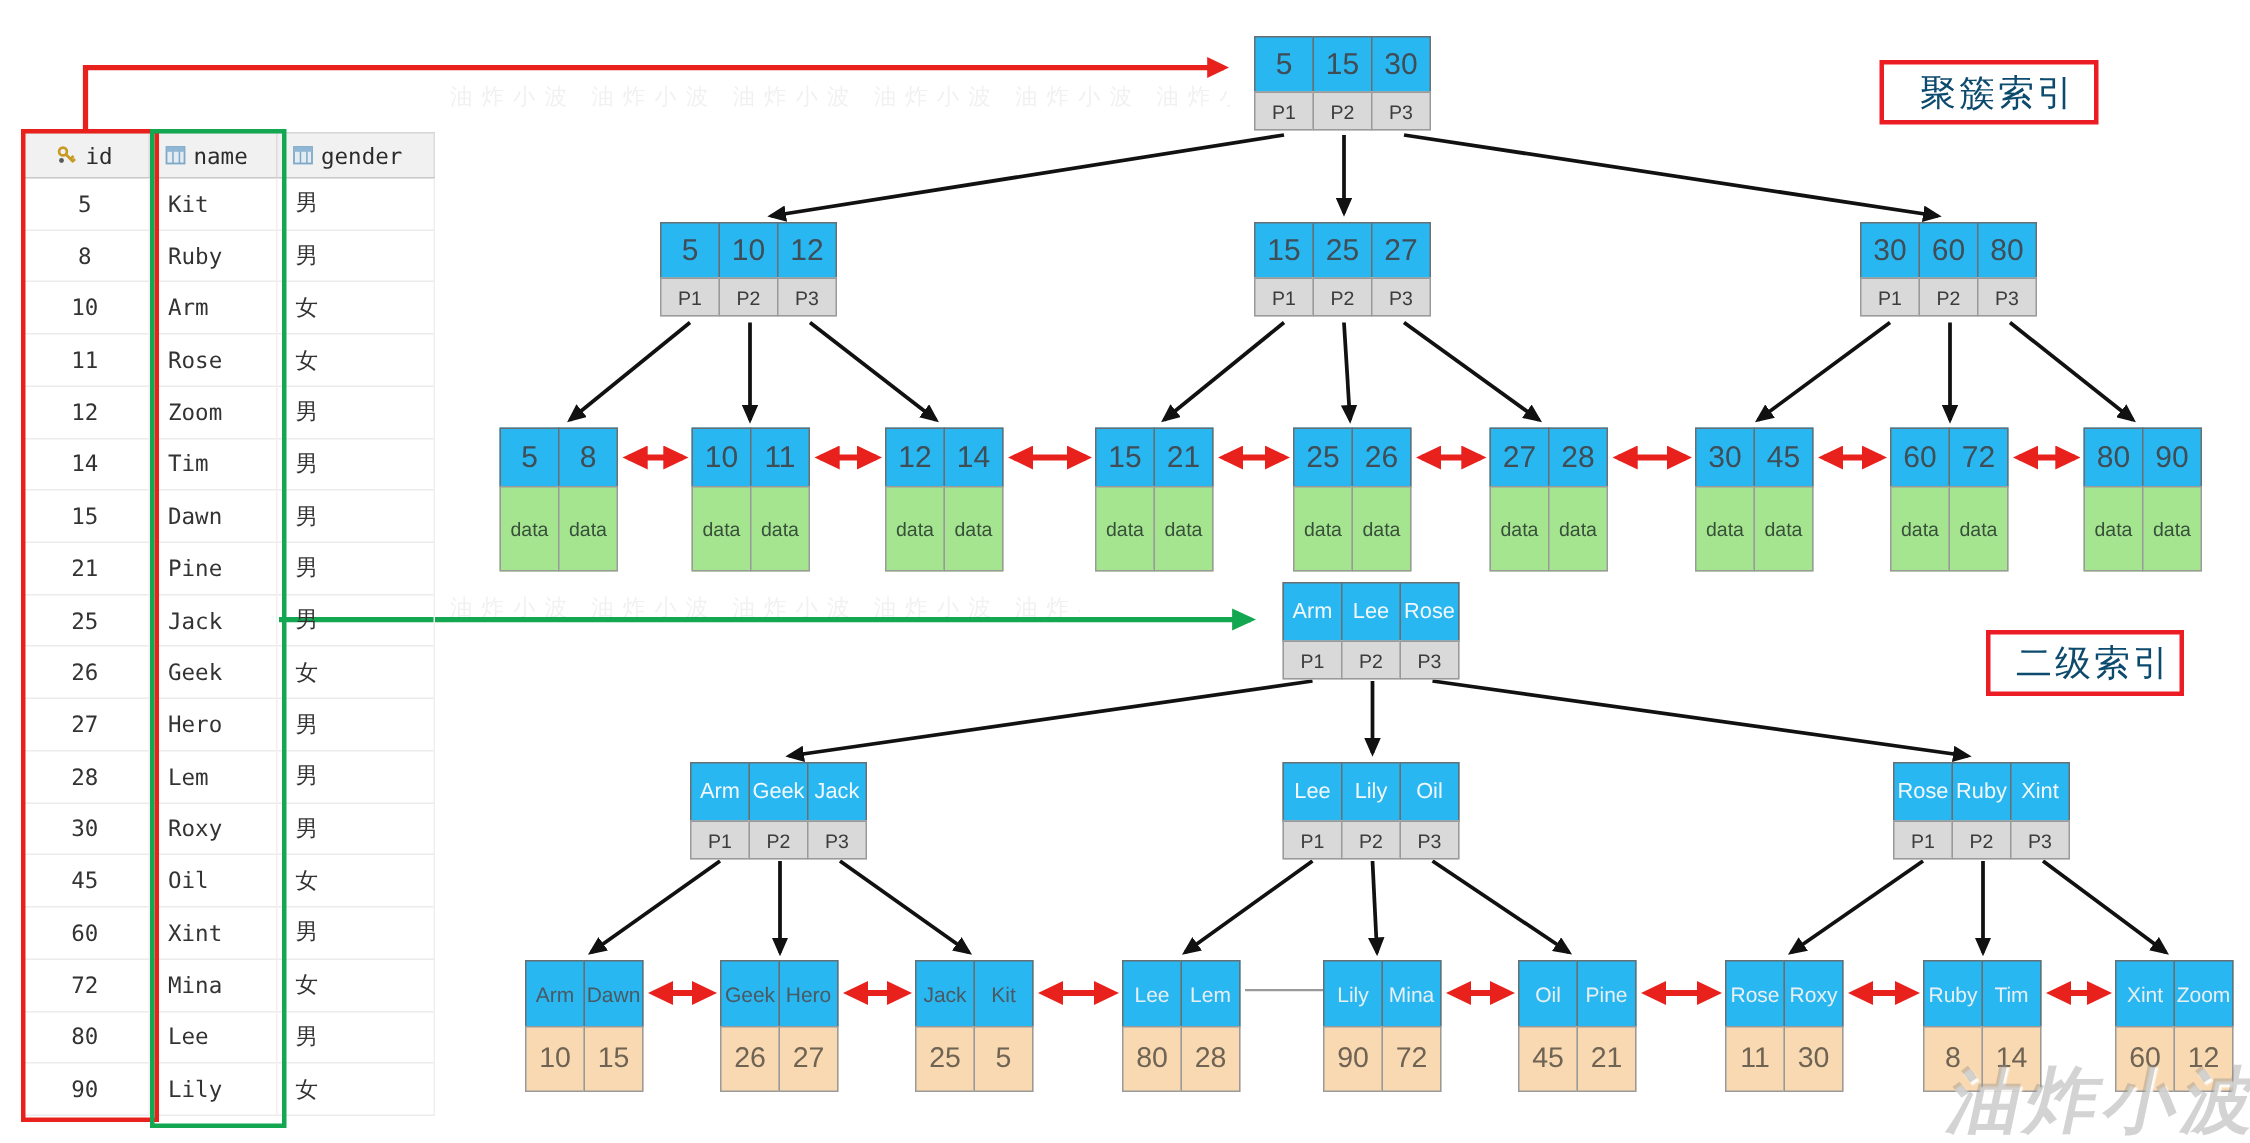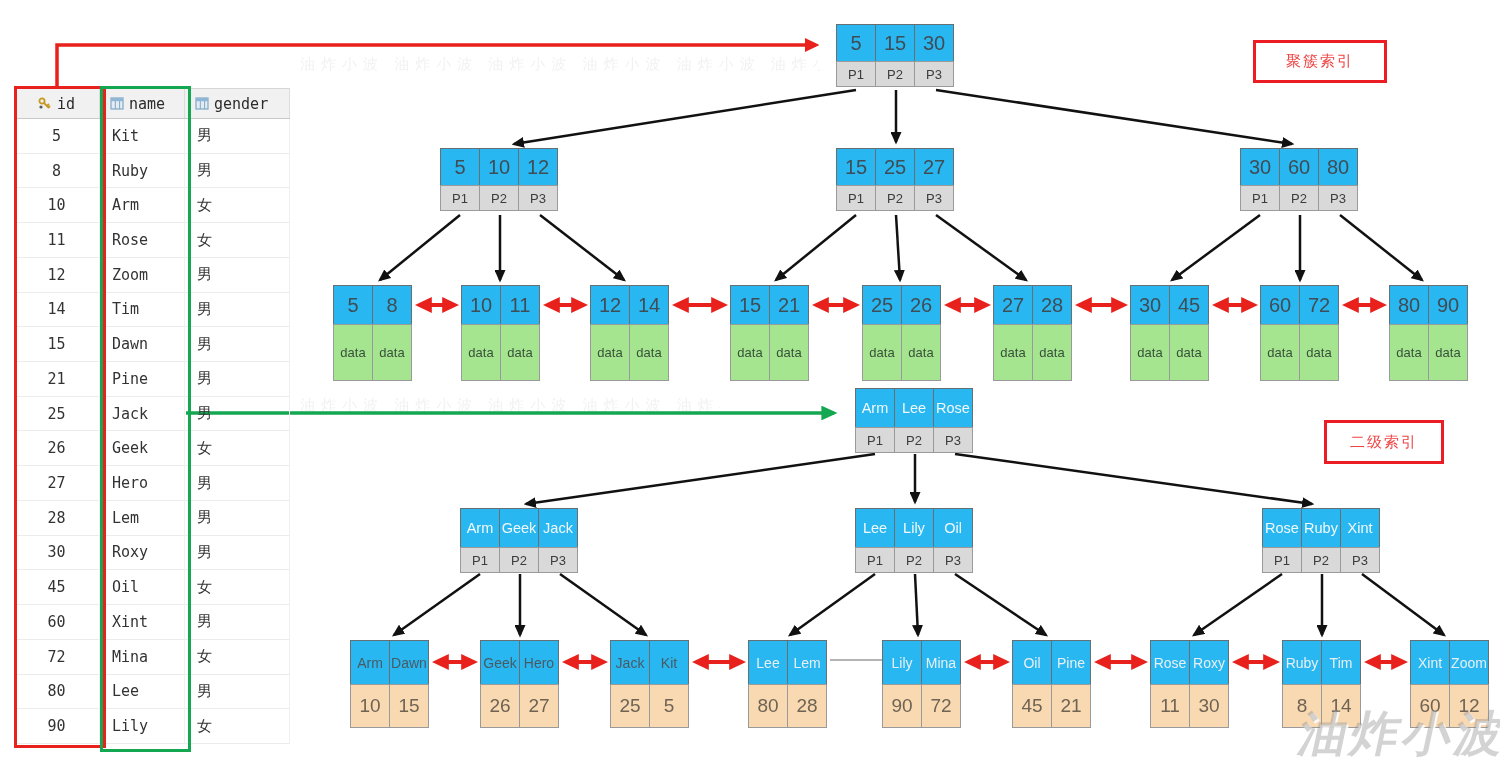--- a/index.html
+++ b/index.html
@@ -33,23 +33,23 @@
   .dcell{background:#a6e590;color:#37503a;font-size:13px;}
   .vcell{background:#f8d9b1;color:#6f6354;font-size:19px;}
   .top-keys .kcell{height:38px;font-size:20px;}
   .leaf-top-keys .kcell{height:40px;font-size:20px;}
   .bot-keys .kcell{height:40px;font-size:14.5px;}
   .leaf-bot-keys .kcell{height:45px;font-size:14px;}
   .prow .pcell{height:26px;}
   .prow .dcell{height:57px;}
   .prow .vcell{height:44px;}
   
-  .tag-box{position:absolute;border:3px solid #ec1c24;color:#ef4444;
-    display:flex;align-items:center;justify-content:center;font-size:15px;
-    letter-spacing:2px;background:#fff;}
+  .tag-box{position:absolute;border:3px solid #ec1c24;color:#0c4a6e;
+    display:flex;align-items:center;justify-content:center;font-size:24px;
+    letter-spacing:2px;background:#fff;padding-left:12px;}
   .tag-clustered{left:1253px;top:40px;width:128px;height:37px;}
   .tag-secondary{left:1324px;top:420px;width:114px;height:38px;}
   .watermark{position:absolute;right:-8px;bottom:-4px;font-size:48px;font-weight:bold;
     color:rgba(140,140,140,0.38);letter-spacing:4px;transform:skewX(-12deg);
     text-shadow:2px 2px 1px rgba(255,255,255,0.9);white-space:nowrap;}
   .faint-strip{position:absolute;font-size:15px;color:rgba(120,120,120,0.10);
     letter-spacing:6px;white-space:nowrap;overflow:hidden;pointer-events:none;}
   .strip1{left:300px;top:55px;width:520px;}
   .strip2{left:300px;top:396px;width:420px;}
   svg.wires{position:absolute;left:0;top:0;pointer-events:none;}

